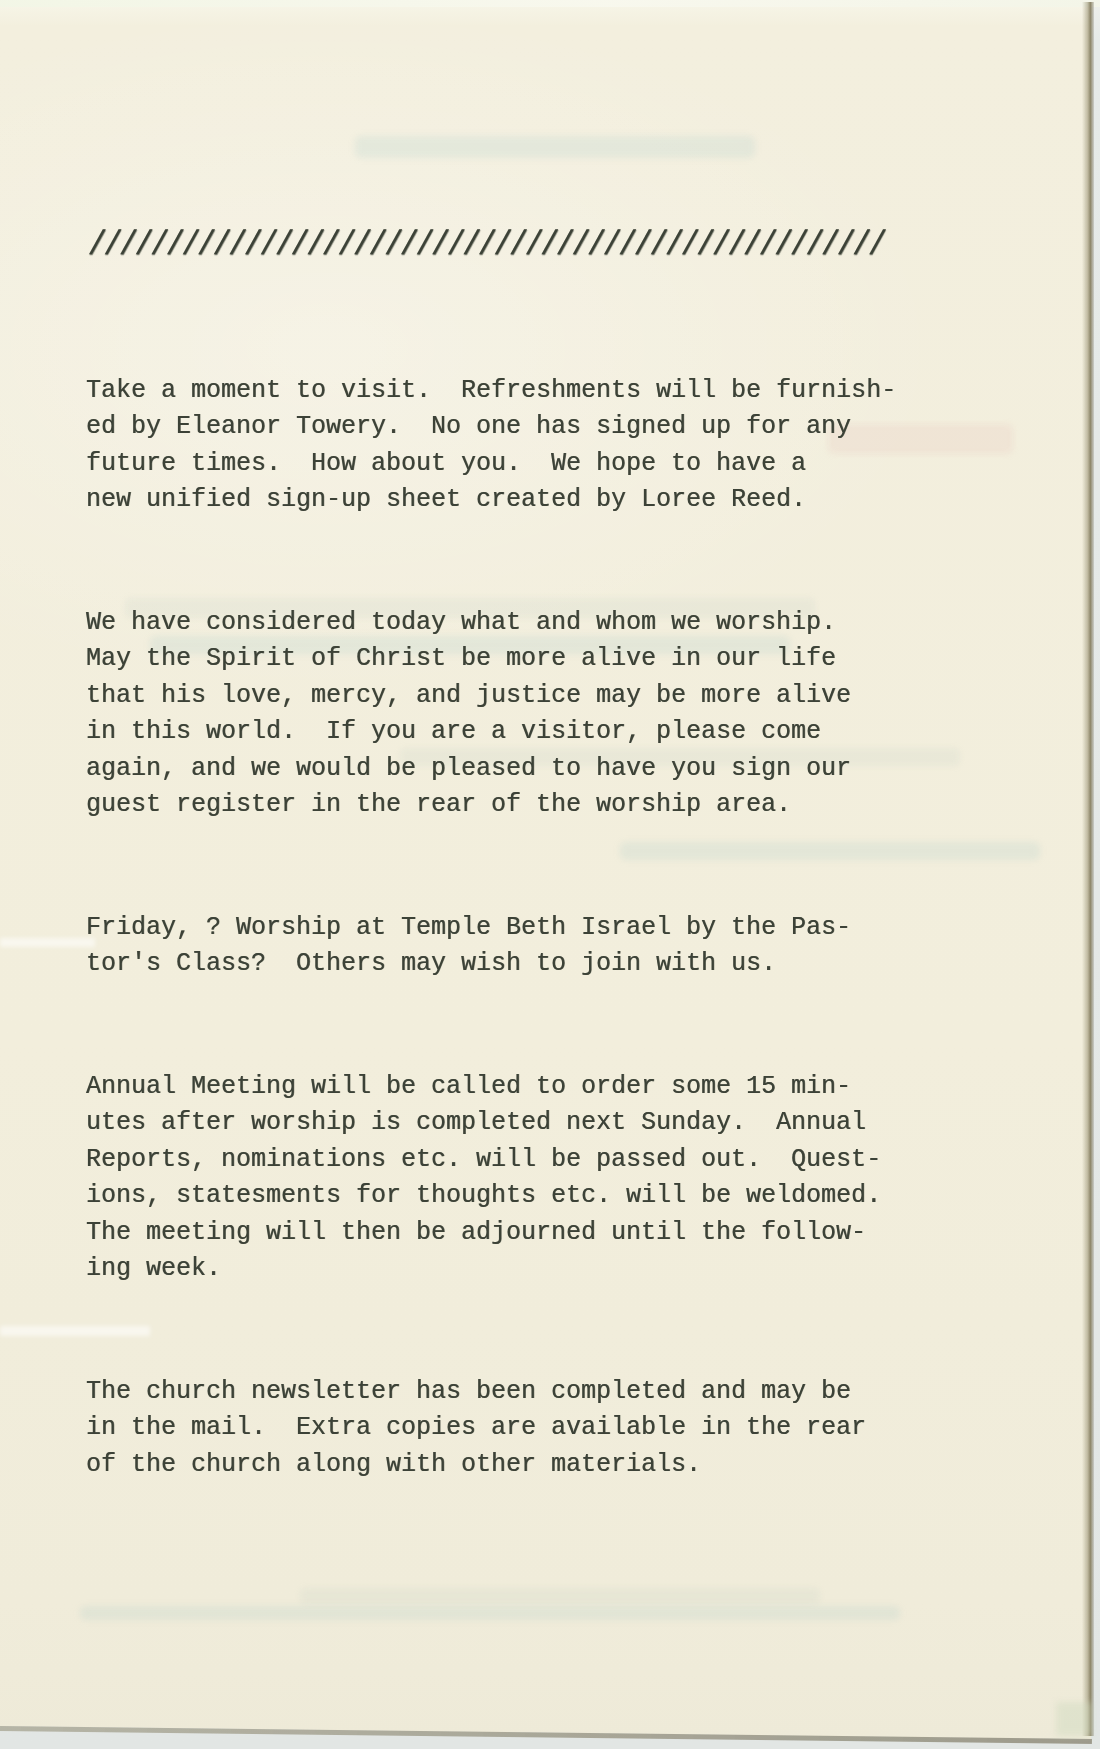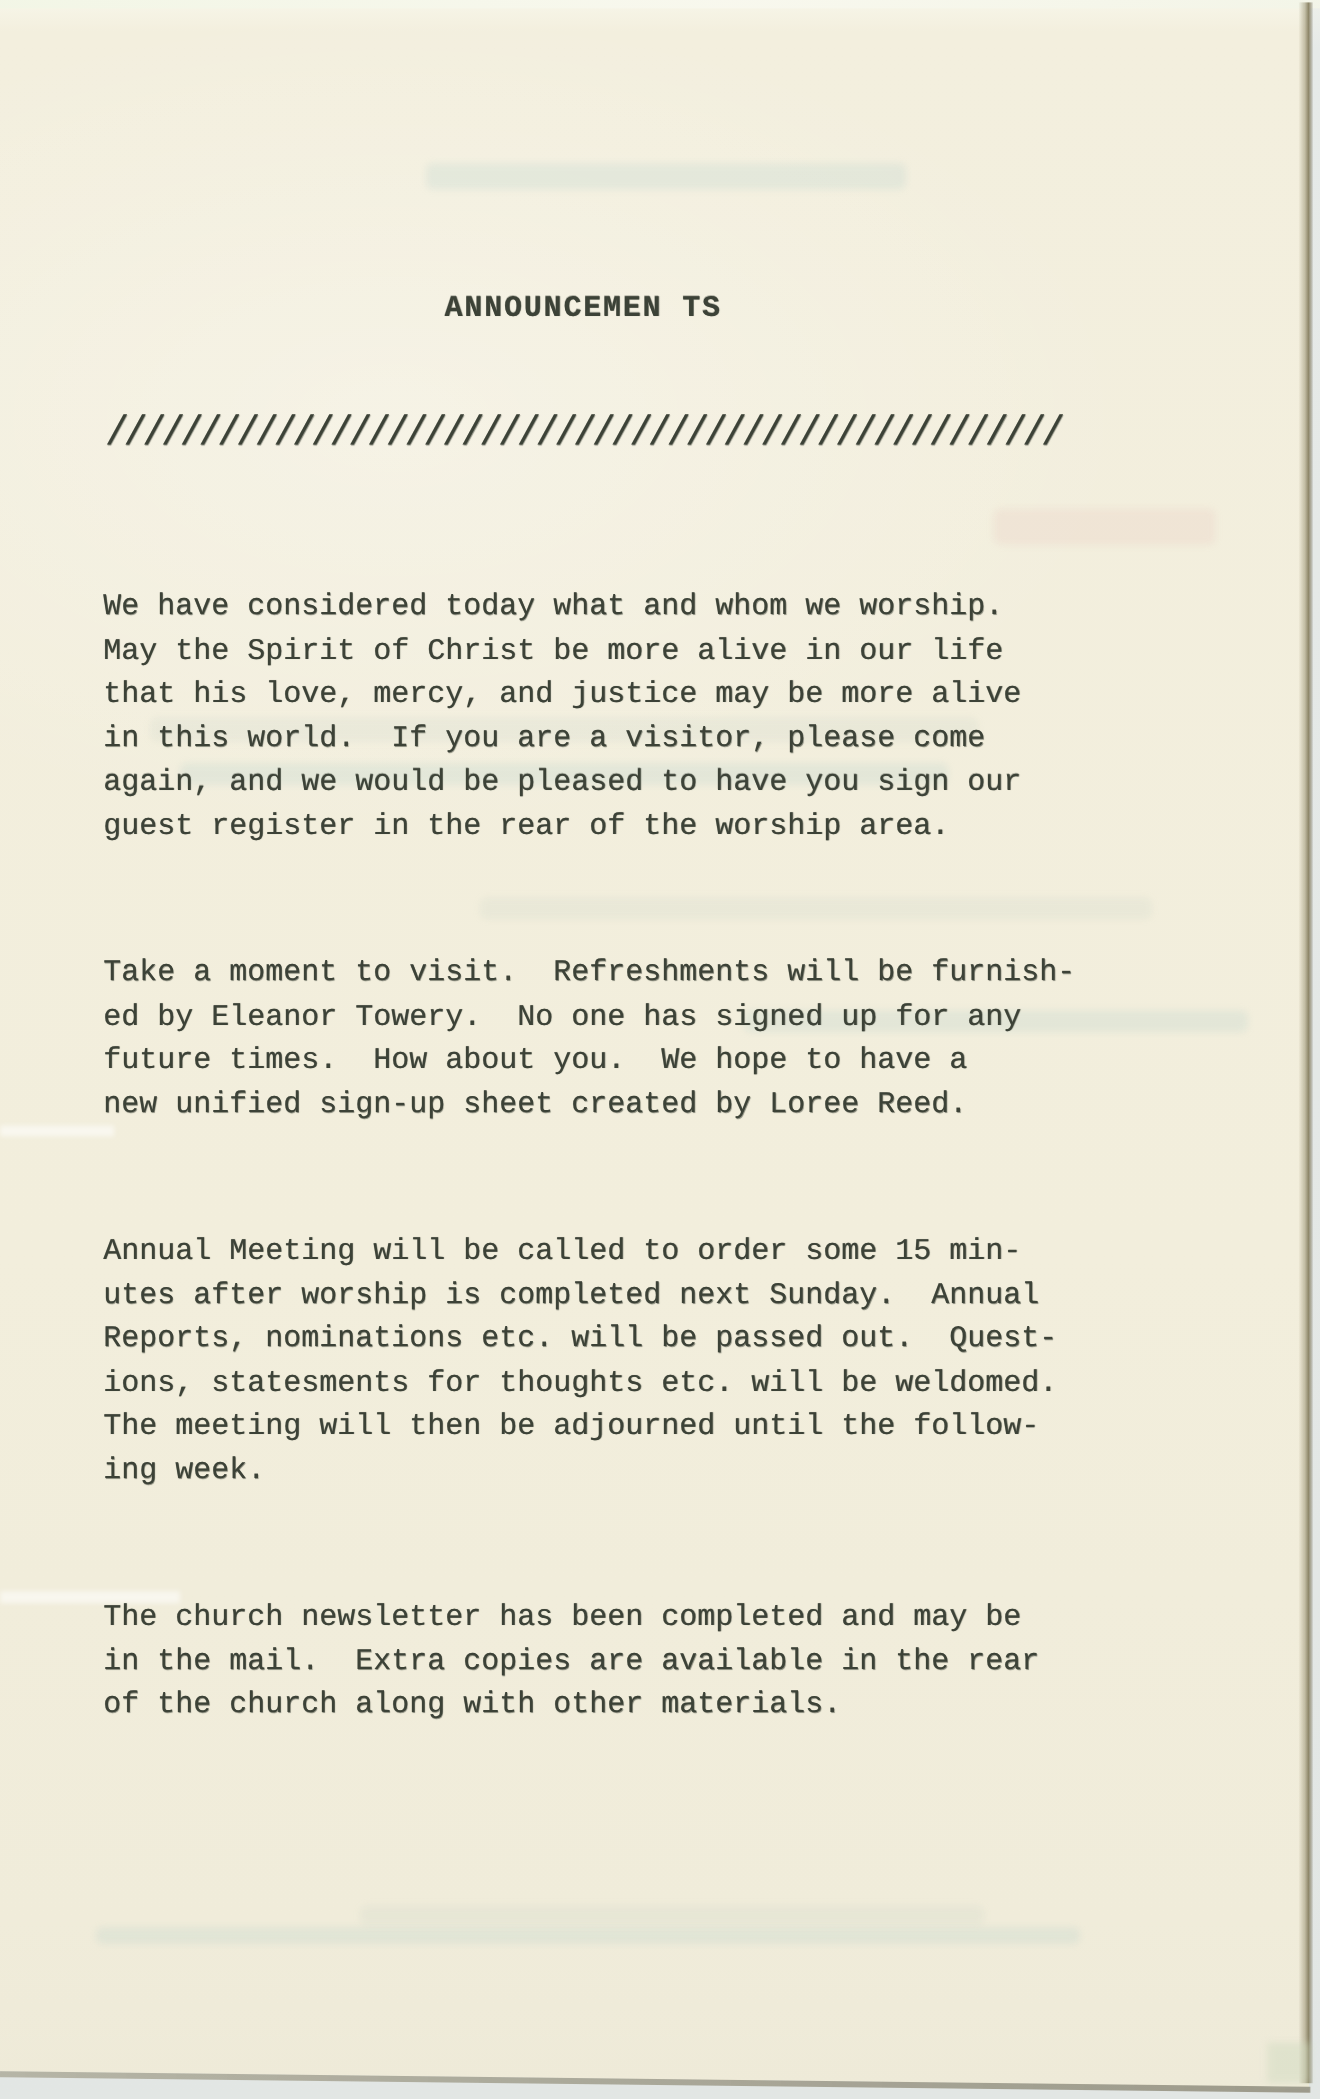--- a/index.html
+++ b/index.html
@@ -124,32 +124,33 @@
   <div class="ghost g-faint" style="left:400px; top:748px; width:560px; height:18px;"></div>
   <div class="ghost g-pink" style="left:828px; top:424px; width:185px; height:30px;"></div>
   <div class="ghost g-teal" style="left:620px; top:842px; width:420px; height:18px;"></div>
   <div class="ghost g-faint" style="left:300px; top:1588px; width:520px; height:16px;"></div>
   <div class="ghost g-teal" style="left:80px;  top:1606px; width:820px; height:14px;"></div>
 
   <div class="streak" style="left:0; top:938px; width:95px;  height:9px;"></div>
   <div class="streak" style="left:0; top:1326px; width:150px; height:10px;"></div>
 
   <div class="typed">
-    <h1 class="doc-title">ANNOUNCEMEN TS</h1>
     <div class="divider">///////////////////////////////////////////////////</div>
+    <p class="para">Take a moment to visit.  Refreshments will be furnish-
+ed by Eleanor Towery.  No one has signed up for any
+future times.  How about you.  We hope to have a
+new unified sign-up sheet created by Loree Reed.</p>
     <p class="para">We have considered today what and whom we worship.
 May the Spirit of Christ be more alive in our life
 that his love, mercy, and justice may be more alive
 in this world.  If you are a visitor, please come
 again, and we would be pleased to have you sign our
 guest register in the rear of the worship area.</p>
-    <p class="para">Take a moment to visit.  Refreshments will be furnish-
-ed by Eleanor Towery.  No one has signed up for any
-future times.  How about you.  We hope to have a
-new unified sign-up sheet created by Loree Reed.</p>
+    <p class="para">Friday, ? Worship at Temple Beth Israel by the Pas-
+tor's Class?  Others may wish to join with us.</p>
     <p class="para">Annual Meeting will be called to order some 15 min-
 utes after worship is completed next Sunday.  Annual
 Reports, nominations etc. will be passed out.  Quest-
 ions, statesments for thoughts etc. will be weldomed.
 The meeting will then be adjourned until the follow-
 ing week.</p>
     <p class="para">The church newsletter has been completed and may be
 in the mail.  Extra copies are available in the rear
 of the church along with other materials.</p>
     

